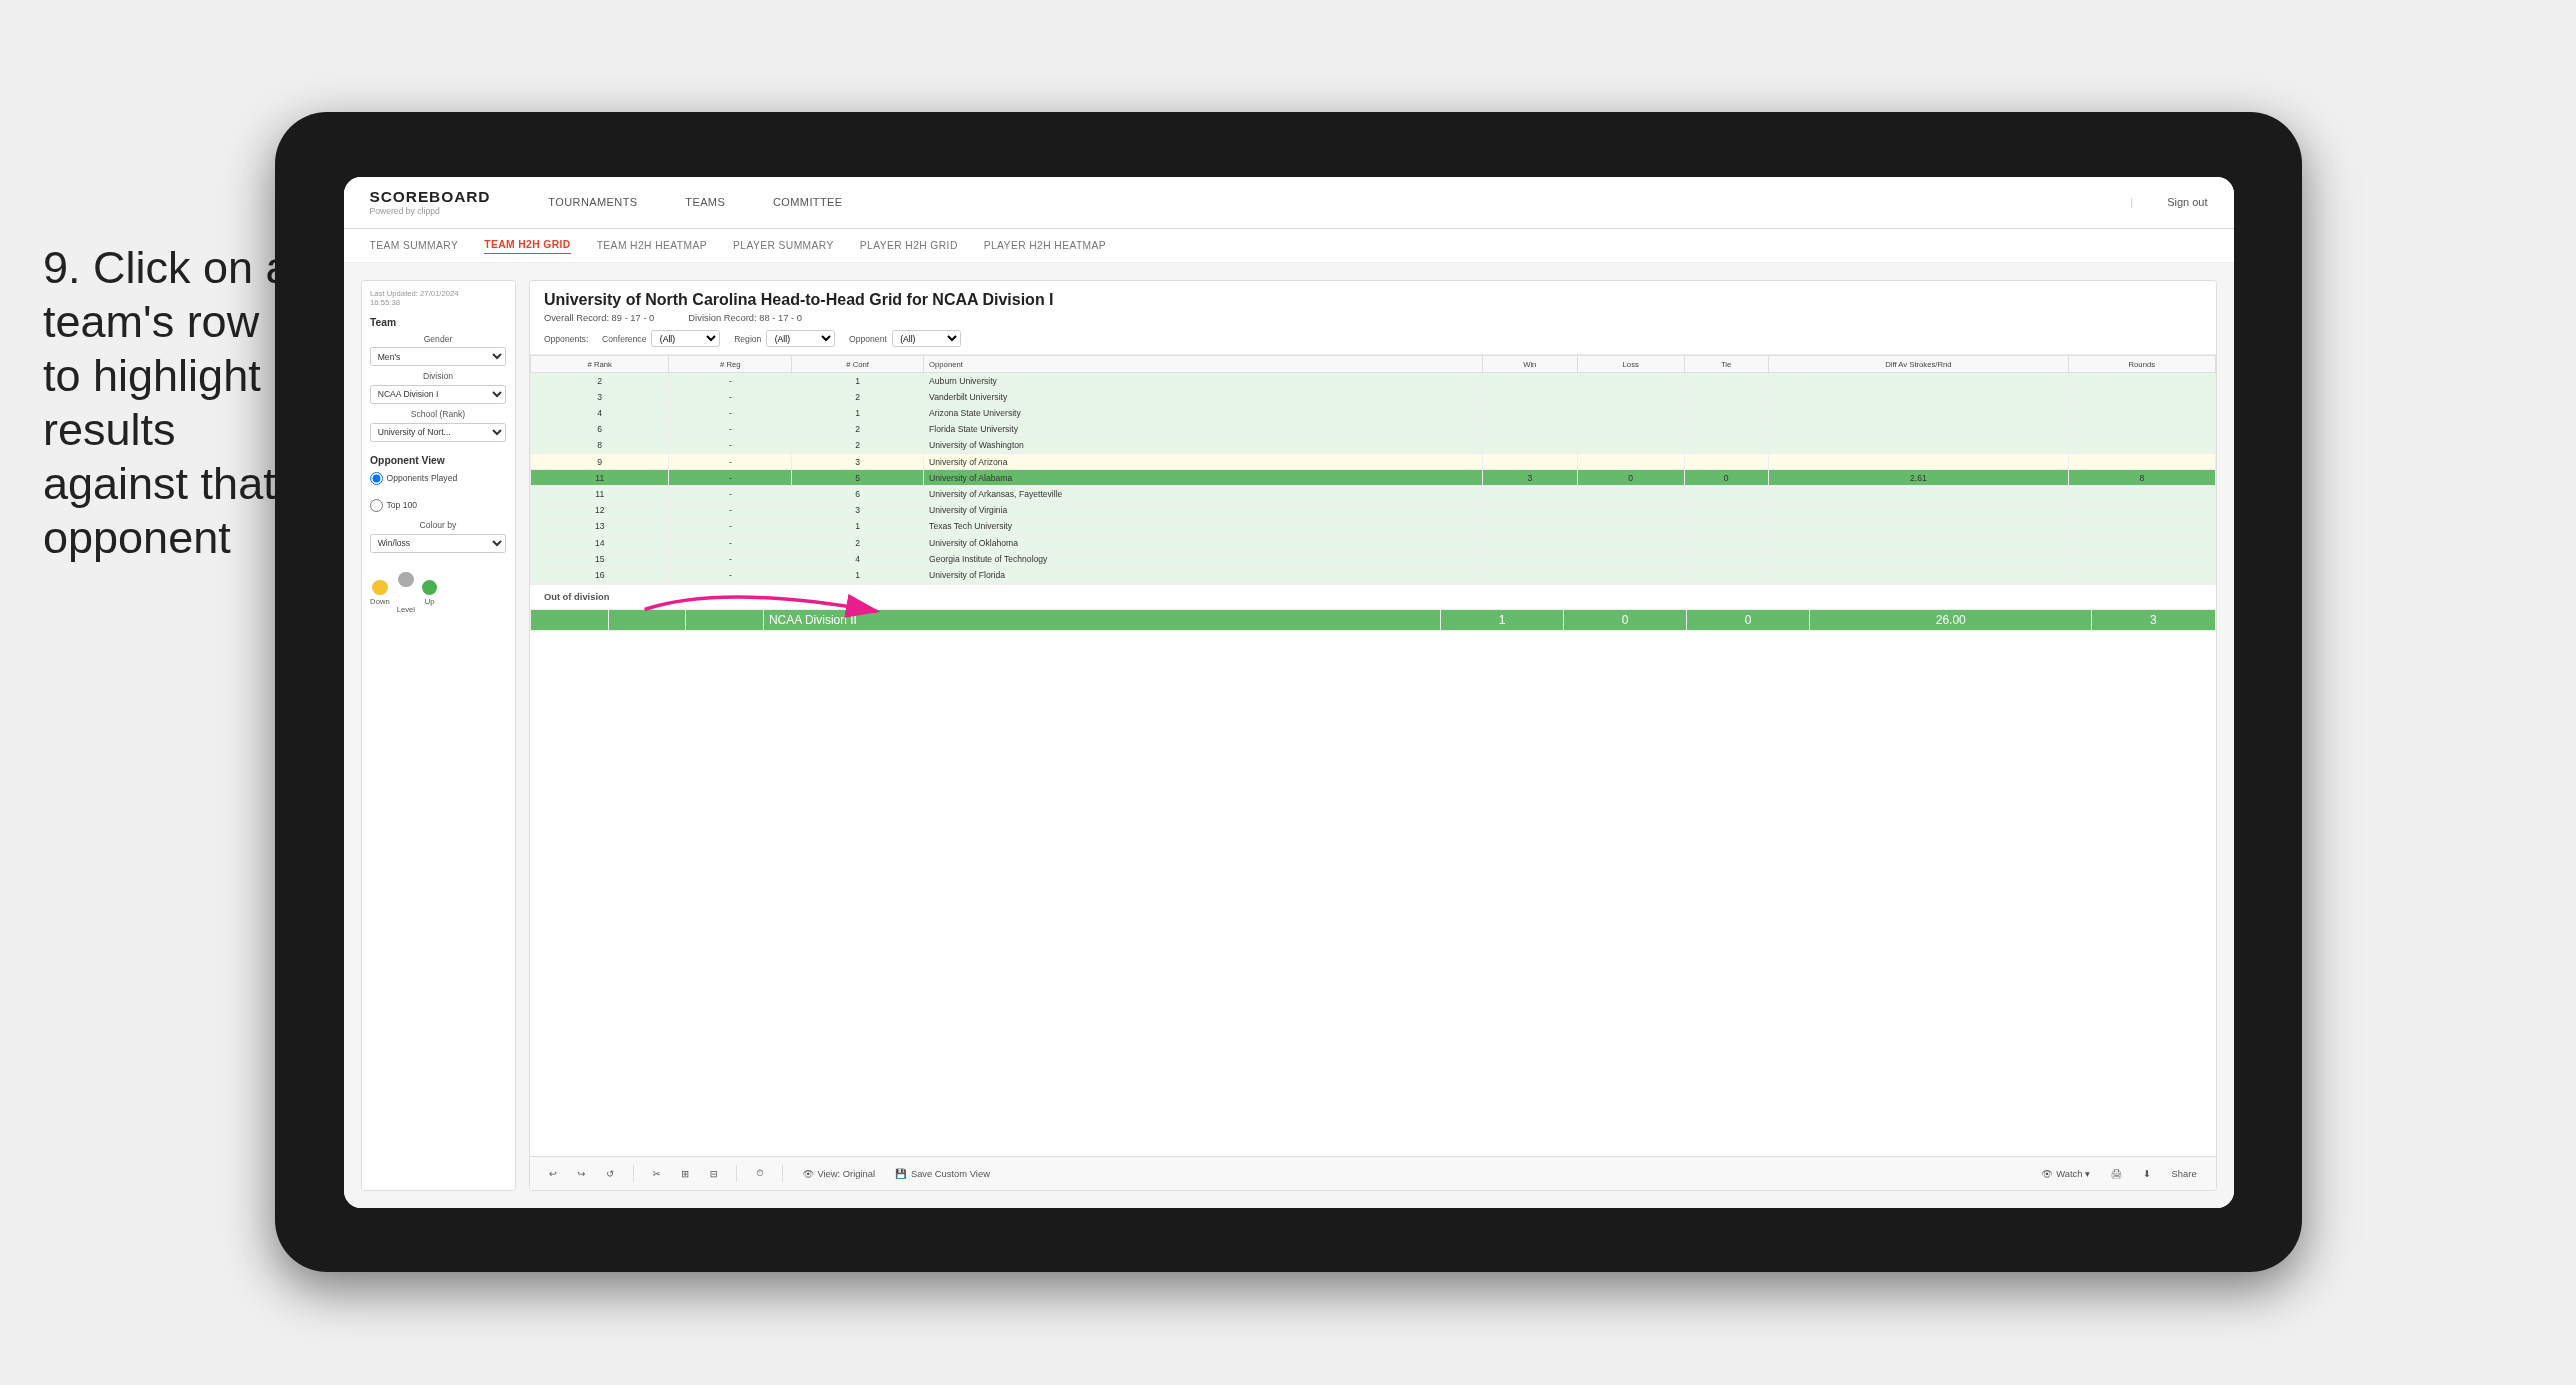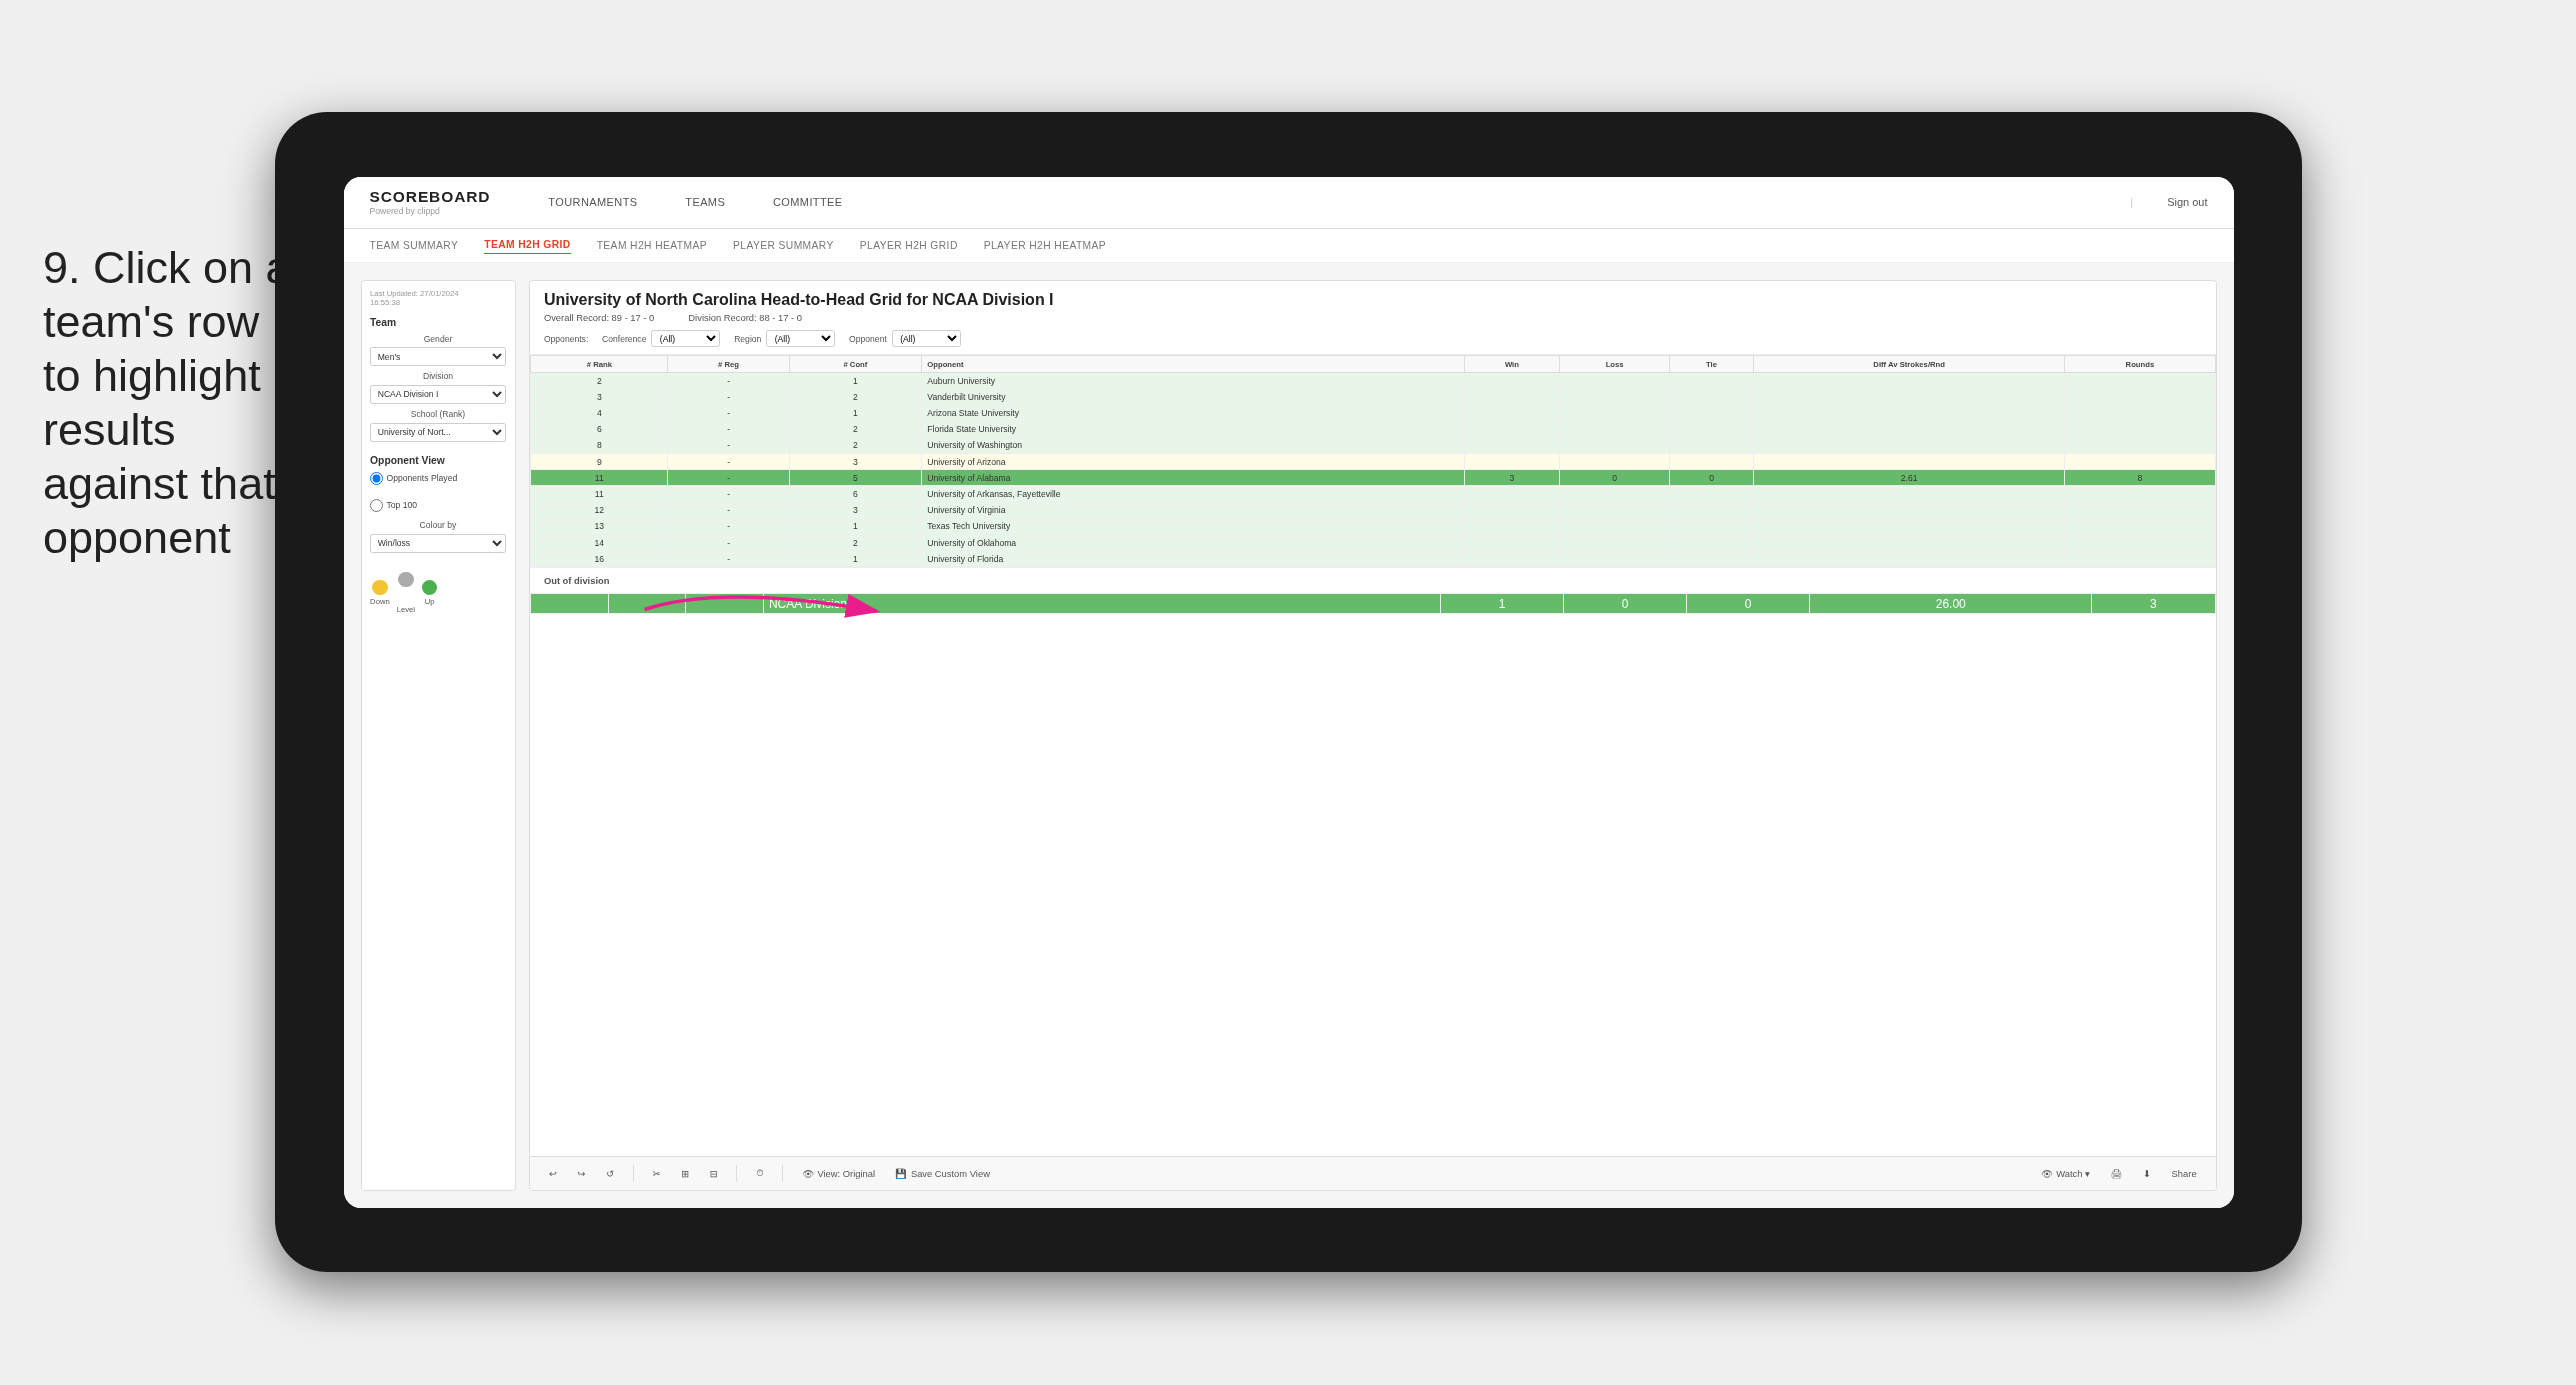--- a/index.html
+++ b/index.html
@@ -275,21 +275,21 @@
       width: 100%;
       border-collapse: collapse;
       font-size: 8.6px;
     }
 
     .grid-table th {
       background: #f8f8f8;
       border: 0.9px solid #ddd;
       padding: 3.4px 5.2px;
       text-align: center;
-      font-weight: 700;
+      font-weight: 400;
       color: #444;
       font-size: 7.7px;
       white-space: nowrap;
       position: sticky;
       top: 0;
       z-index: 2;
     }
 
     .grid-table td {
       border: 0.9px solid #eee;
@@ -613,20 +613,31 @@
                   <td class="td-number"></td>
                   <td class="td-number"></td>
                   <td class="td-number"></td>
                   <td class="td-number"></td>
                 </tr>
                 <tr style="background-color: rgb(232, 245, 233);">
                   <td class="td-number">14</td>
                   <td class="td-number">-</td>
                   <td class="td-number">2</td>
                   <td class="td-name">University of Oklahoma</td>
+                  <td class="td-number"></td>
+                  <td class="td-number"></td>
+                  <td class="td-number"></td>
+                  <td class="td-number"></td>
+                  <td class="td-number"></td>
+                </tr>
+                <tr style="background-color: rgb(232, 245, 233);">
+                  <td class="td-number">15</td>
+                  <td class="td-number">-</td>
+                  <td class="td-number">4</td>
+                  <td class="td-name">Georgia Institute of Technology</td>
                   <td class="td-number"></td>
                   <td class="td-number"></td>
                   <td class="td-number"></td>
                   <td class="td-number"></td>
                   <td class="td-number"></td>
                 </tr>
                 <tr style="background-color: rgb(232, 245, 233);">
                   <td class="td-number">16</td>
                   <td class="td-number">-</td>
                   <td class="td-number">1</td>

